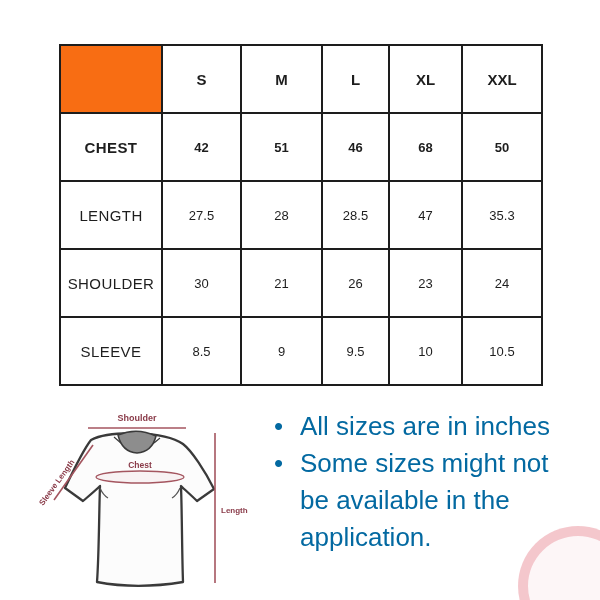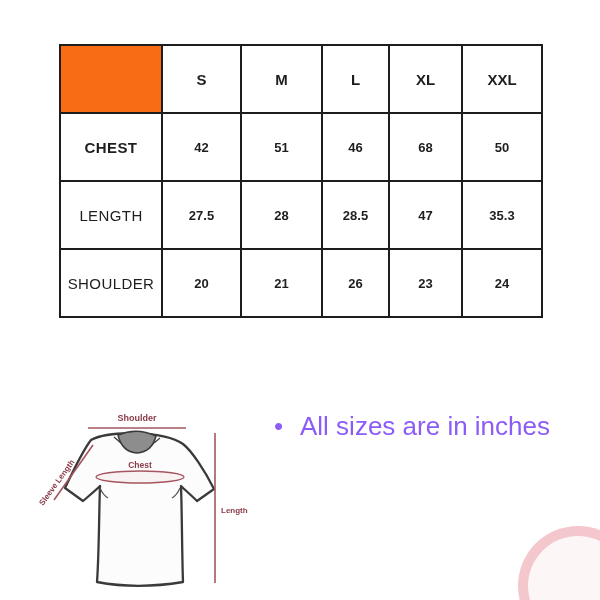--- a/index.html
+++ b/index.html
@@ -10,34 +10,34 @@
 
   
   #size-table{
     position:absolute;left:59px;top:44px;
     border-collapse:collapse;table-layout:fixed;
   }
   #size-table td, #size-table th{
     border:2px solid #1d1d1d;
     text-align:center;vertical-align:middle;
     height:66px;padding:0;
-    font-size:15px;color:#1e1e1e;background:#ffffff;font-weight:bold;
+    font-size:15px;color:#1e1e1e;background:#ffffff;
   }
   #size-table th{font-weight:700;}
   #size-table td.corner{background:#f86d13;}
   #size-table tr.bold-row td{font-weight:700;}
   #size-table td.row-label{font-weight:400;letter-spacing:.4px;font-size:15px;}
   #size-table tr.bold-row td.row-label{font-weight:700;}
   #size-table td.val{font-size:13px;}
 
   
   #notes{
     position:absolute;left:274px;top:408px;width:300px;
     list-style:none;margin:0;padding:0;
-    font-size:26px;line-height:1.42;color:#8b5cf6;
+    font-size:26px;line-height:1.42;color:#0369a1;
   }
   #notes li{display:flex;margin:0;}
   #notes li::before{
     content:"\2022";
     flex:0 0 26px;
     font-size:26px;line-height:1.42;
   }
   #notes li span{flex:1;}
 
   
@@ -89,25 +89,33 @@
       <tr>
         <td class="row-label">LENGTH</td>
         <td class="val">27.5</td>
         <td class="val">28</td>
         <td class="val">28.5</td>
         <td class="val">47</td>
         <td class="val">35.3</td>
       </tr>
       <tr>
         <td class="row-label">SHOULDER</td>
-        <td class="val">20</td>
+        <td class="val">30</td>
         <td class="val">21</td>
         <td class="val">26</td>
         <td class="val">23</td>
         <td class="val">24</td>
+      </tr>
+      <tr>
+        <td class="row-label">SLEEVE</td>
+        <td class="val">8.5</td>
+        <td class="val">9</td>
+        <td class="val">9.5</td>
+        <td class="val">10</td>
+        <td class="val">10.5</td>
       </tr>
     </tbody>
   </table>
 
   <svg id="diagram" width="220" height="205" viewBox="0 0 220 205" xmlns="http://www.w3.org/2000/svg">
 
     <path class="shirt" d="M 61,47
          C 80,37 134,38 153,51
          C 162,58 175,78 184,96
          L 167,108
@@ -135,17 +143,20 @@
     <ellipse cx="110" cy="84" rx="44" ry="6" fill="rgba(180,90,100,0.06)" stroke="#a4555f" stroke-width="1.3"></ellipse>
 
     <line class="annot-line" x1="185" y1="40" x2="185" y2="190"></line>
     <text class="annot-text" x="191" y="120" font-size="8">Length</text>
   </svg>
 
   <ul id="notes">
     <li>
       <span>All sizes are in inches</span>
     </li>
+    <li>
+      <span>Some sizes might not be available in the application.</span>
+    </li>
   </ul>
 
   <div id="watermark"></div>
 
 </div>
 
 </body></html>

